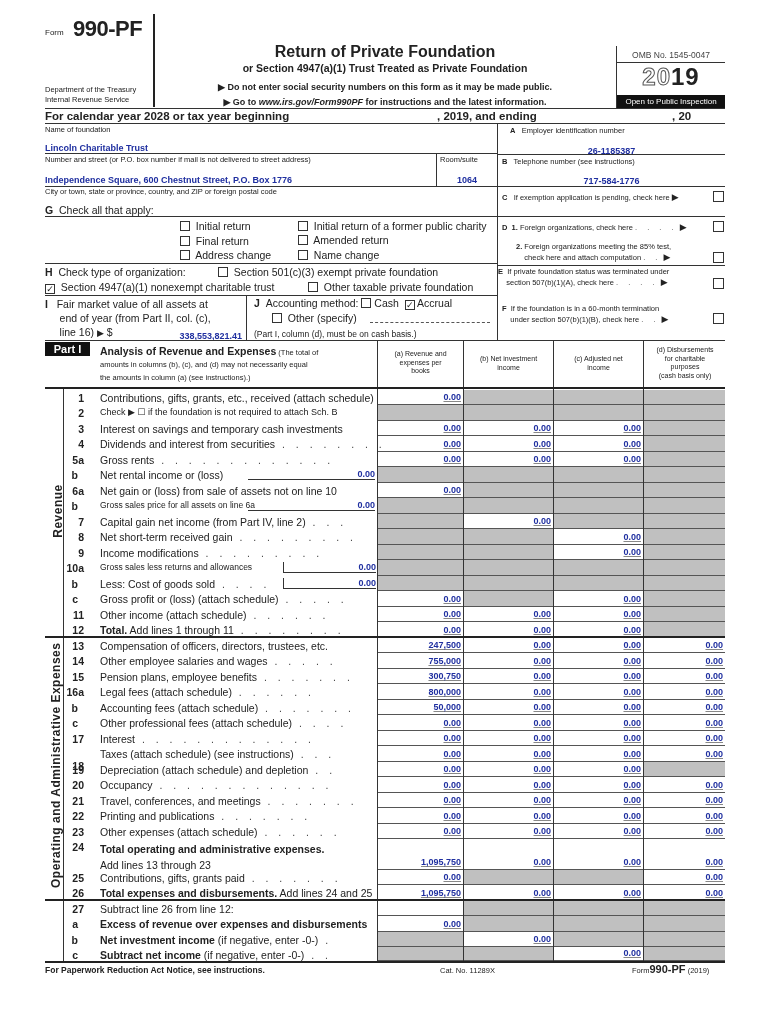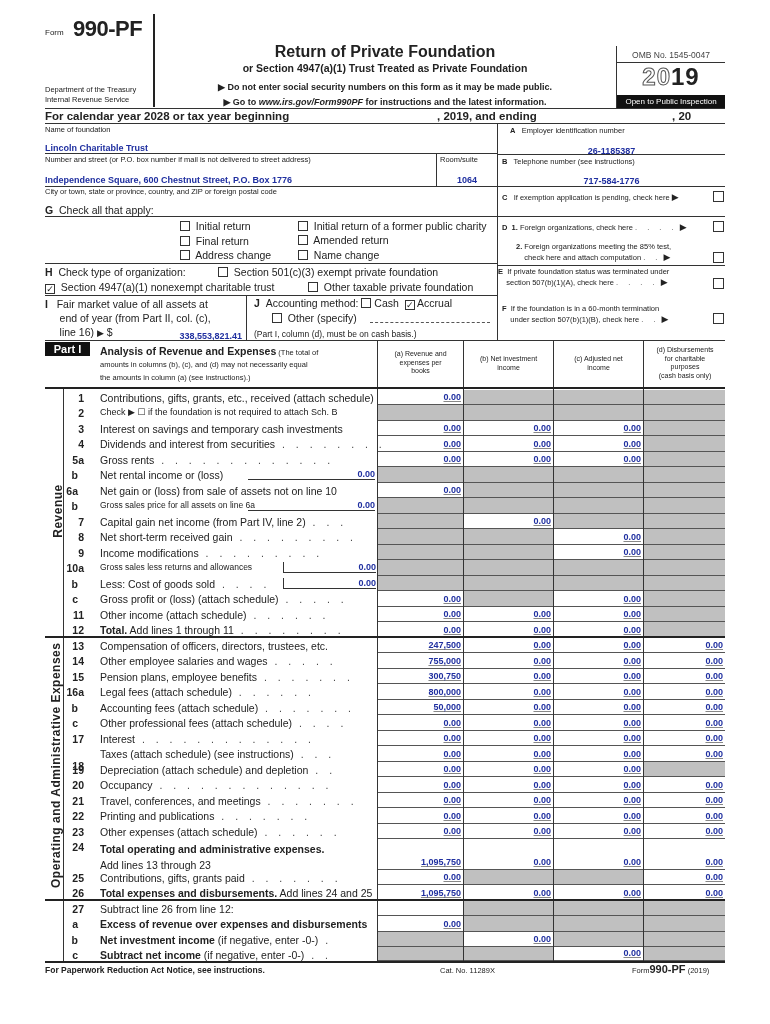--- a/index.html
+++ b/index.html
@@ -187,21 +187,21 @@
       <div class="lnum" style="left: 56px; top: 469px;">b</div>
       <div class="ltext" style="left: 100px; top: 469px;"><span>Net rental income or (loss)</span></div>
       <div class="val" style="left: 248px; top: 469px; width: 127px; border-bottom: 1px solid rgb(51, 51, 51); text-decoration: none;">0.00</div>
       <div class="shade" style="left: 378px; top: 467px; width: 85px; height: 15px;"></div>
       <div class="shade" style="left: 464px; top: 467px; width: 89px; height: 15px;"></div>
       <div class="shade" style="left: 554px; top: 467px; width: 89px; height: 15px;"></div>
       <div class="shade" style="left: 644px; top: 467px; width: 81px; height: 15px;"></div>
       <div class="hl" style="left: 377px; top: 482px; width: 348px; background: rgb(85, 85, 85);"></div>
     </div>
     <div style="position: absolute; left: 0px; top: 0px;">
-      <div class="lnum" style="left: 56px; top: 485px;">6a</div>
+      <div class="lnum" style="left: 62px; top: 485px;">6a</div>
       <div class="ltext" style="left: 100px; top: 485px; font-size: 10.5px;"><span>Net gain or (loss) from sale of assets not on line 10</span></div>
       <div class="val" style="left: 377px; top: 485px; width: 84px;">0.00</div>
       <div class="shade" style="left: 464px; top: 483px; width: 89px; height: 14px;"></div>
       <div class="shade" style="left: 554px; top: 483px; width: 89px; height: 14px;"></div>
       <div class="shade" style="left: 644px; top: 483px; width: 81px; height: 14px;"></div>
       <div class="hl" style="left: 377px; top: 497px; width: 348px; background: rgb(85, 85, 85);"></div>
     </div>
     <div style="position: absolute; left: 0px; top: 0px;">
       <div class="lnum" style="left: 56px; top: 500px;">b</div>
       <div class="ltext" style="left: 100px; top: 500px; font-size: 8.5px;"><span>Gross sales price for all assets on line 6a</span></div>

